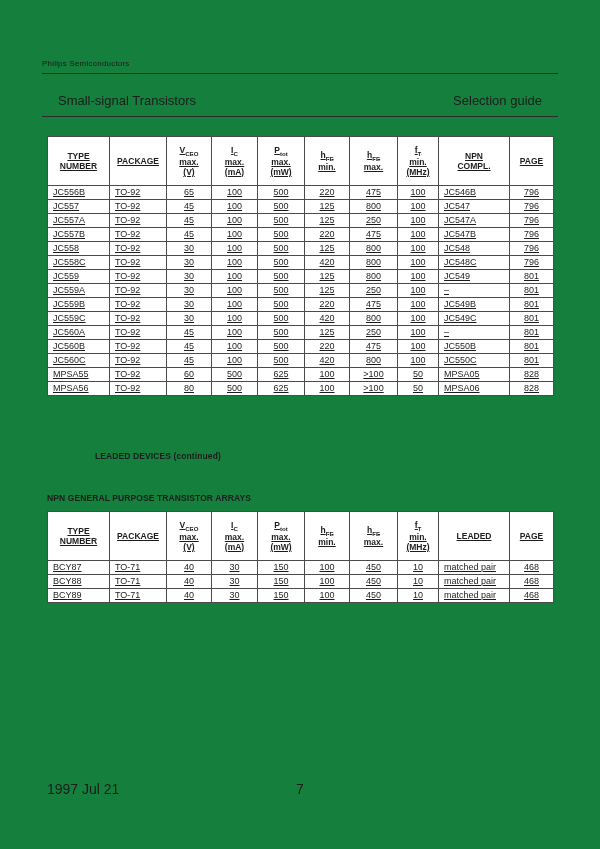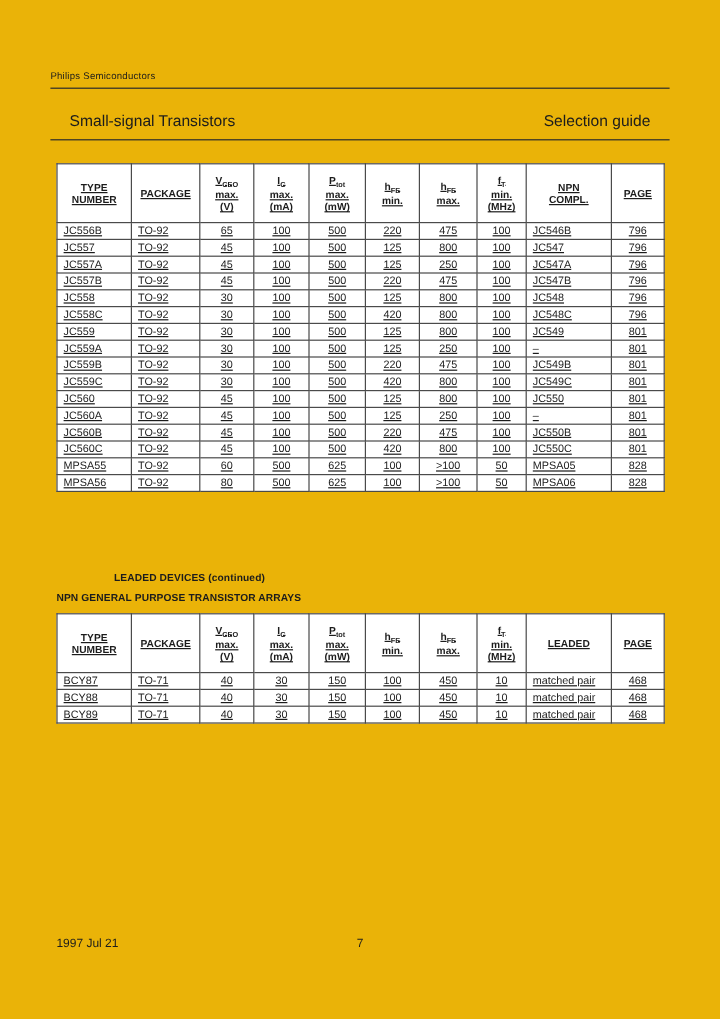--- a/index.html
+++ b/index.html
@@ -1,20 +1,20 @@
 <!DOCTYPE html>
 <html><head>
 <meta charset="utf-8">
 <style>
   html, body { margin: 0; padding: 0; background: #ffffff; }
   .page {
     position: relative;
     width: 600px;
     height: 849px;
-    background: #eab308;
+    background: #15803d;
     font-family: "Liberation Sans", sans-serif;
     color: #1c1c1c;
     overflow: hidden;
   }
   .brand {
     position: absolute;
     top: 59px;
     left: 42px;
     font-size: 8px;
     letter-spacing: 0.2px;
@@ -83,28 +83,28 @@
   .c-ft     { width: 41px; }
   .c-compl  { width: 71px; }
   .c-page   { width: 44px; }
   .section-heading {
     position: absolute;
     left: 47px;
     font-size: 8.5px;
     font-weight: bold;
     letter-spacing: 0.1px;
   }
-  #heading1 { top: 476px; padding-left: 48px; }
+  #heading1 { top: 451px; padding-left: 48px; }
   #heading2 { top: 493px; }
   .footer {
     position: absolute;
     top: 781px;
     left: 47px;
     right: 47px;
-    font-size: 10px;
+    font-size: 14px;
   }
   .footer .page-num {
     position: absolute;
     left: 50%;
     transform: translateX(-50%);
   }
 </style>
 </head>
 <body>
 
@@ -293,32 +293,20 @@
           <td>30</td>
           <td>100</td>
           <td>500</td>
           <td>420</td>
           <td>800</td>
           <td>100</td>
           <td>JC549C</td>
           <td>801</td>
         </tr>
         <tr>
-          <td>JC560</td>
-          <td>TO-92</td>
-          <td>45</td>
-          <td>100</td>
-          <td>500</td>
-          <td>125</td>
-          <td>800</td>
-          <td>100</td>
-          <td>JC550</td>
-          <td>801</td>
-        </tr>
-        <tr>
           <td>JC560A</td>
           <td>TO-92</td>
           <td>45</td>
           <td>100</td>
           <td>500</td>
           <td>125</td>
           <td>250</td>
           <td>100</td>
           <td>–</td>
           <td>801</td>

